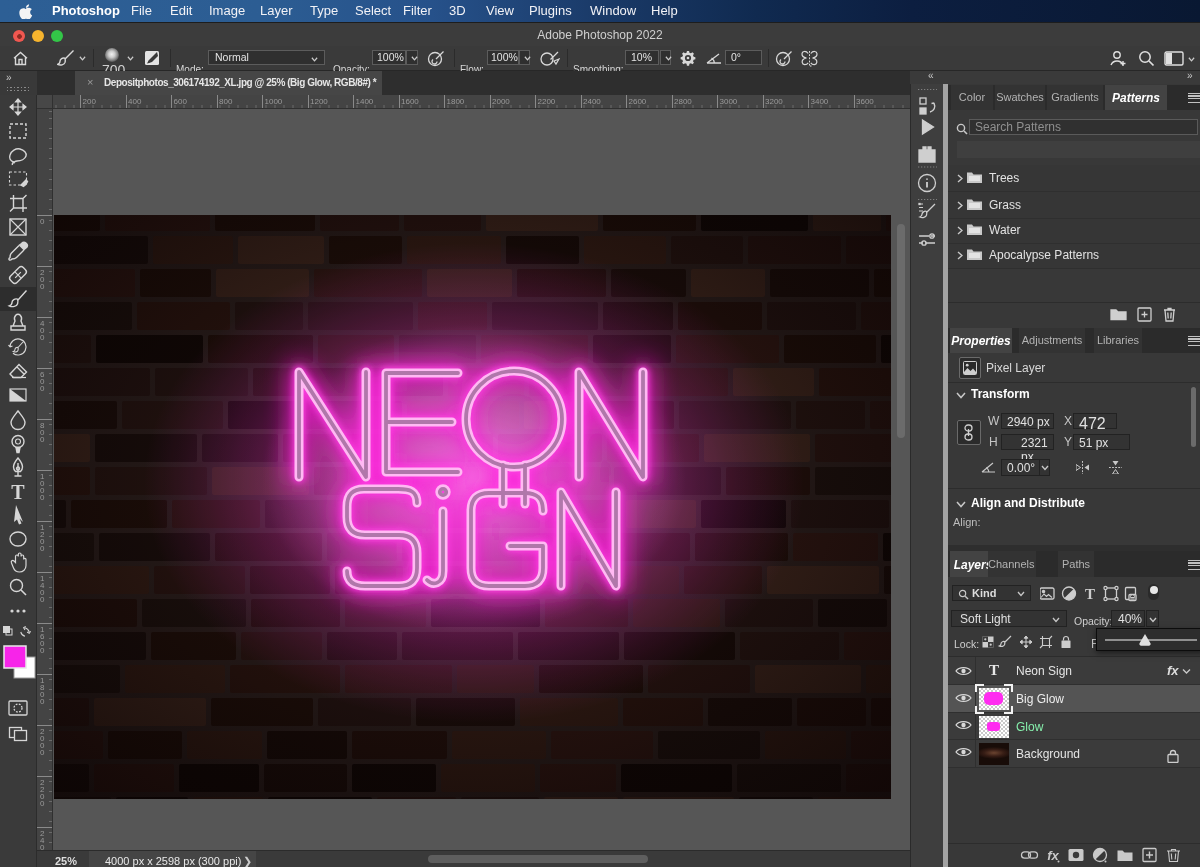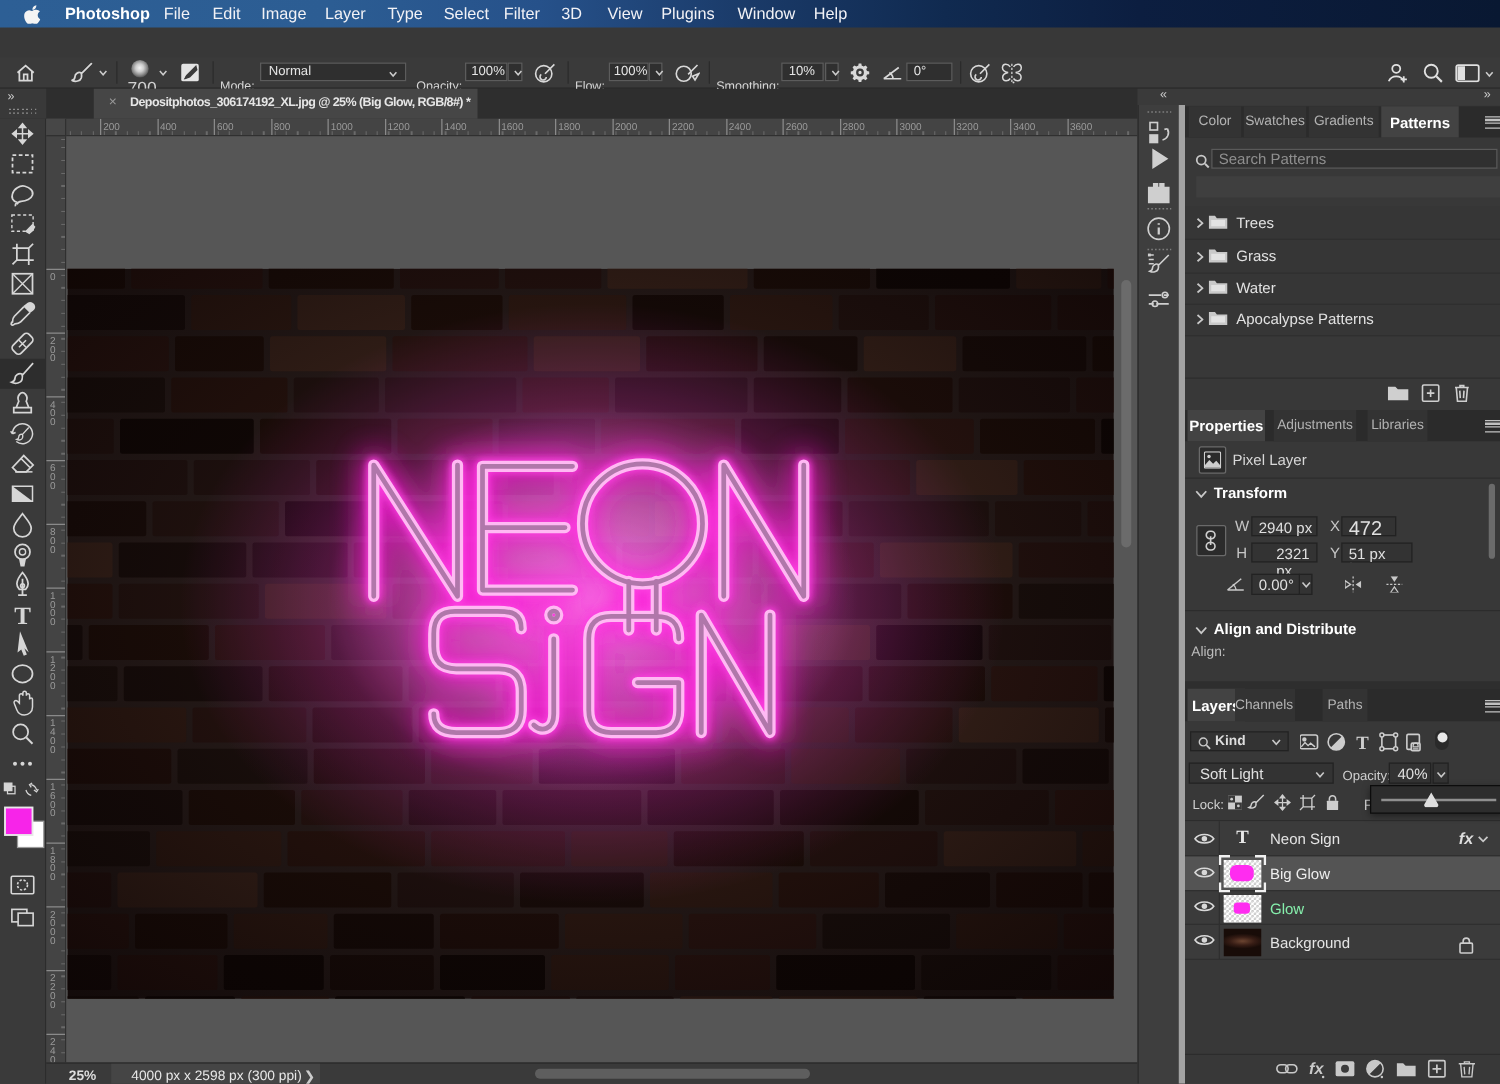--- a/index.html
+++ b/index.html
@@ -37,21 +37,21 @@
   #vscroll{left:897px;top:224px;width:8px;height:214px;background:#6b6b6b;border-radius:4px;}
   #statusbar{left:37px;top:850px;width:873px;height:17px;background:#3a3a3a;border-top:1px solid #2b2b2b;box-sizing:border-box;color:#dedede;font-size:11px;}
   #hscroll{position:absolute;left:391px;top:4px;width:220px;height:8px;background:#5e5e5e;border-radius:4px;}
   
   #dockhead{left:910px;top:71px;width:290px;height:13px;background:#3a3a3a;color:#c9c9c9;}
   #dock{left:910px;top:84px;width:33px;height:783px;background:#3e3e3e;border-left:1px solid #2a2a2a;box-sizing:border-box;}
   
   #panels{left:943px;top:84px;width:257px;height:783px;background:#383838;border-left:5px solid #a3a3a3;box-sizing:border-box;font-size:12px;color:#cfcfcf;}
   .ptabbar{position:absolute;left:0;width:257px;background:#2b2b2b;}
   .ptab{position:absolute;top:0;color:#b3b3b3;font-size:11px;background:#333333;overflow:hidden;}
-  .ptab.active{background:#434343;color:#ffffff;font-weight:bold;}
+  .ptab.active{background:#434343;color:#ffffff;font-weight:bold;font-style:italic;}
   .hamb{position:absolute;width:13px;height:8px;border-top:1.5px solid #c2c2c2;border-bottom:1.5px solid #c2c2c2;}
   .hamb:before{content:"";position:absolute;left:0;top:1.2px;width:13px;height:1.5px;background:#c2c2c2;}.hamb:after{content:"";position:absolute;left:0;top:3.8px;width:13px;height:1.5px;background:#c2c2c2;}
   .field{position:absolute;background:#333333;border:1px solid #222222;box-sizing:border-box;color:#e0e0e0;}
   .divline{position:absolute;left:0;width:257px;height:1px;background:#2c2c2c;}
 </style>
 </head>
 <body>
 <div id="stage">
 
   <div class="abs" id="menubar">
@@ -66,20 +66,27 @@
     <span style="left:310px">Type</span>
     <span style="left:355px">Select</span>
     <span style="left:403px">Filter</span>
     <span style="left:449px">3D</span>
     <span style="left:486px">View</span>
     <span style="left:529px">Plugins</span>
     <span style="left:590px">Window</span>
     <span style="left:651px">Help</span>
   </div>
 
+  <div class="abs" id="titlebar">
+    <div class="tl" style="left:13px;background:#f05750"></div>
+    <div class="tl" style="left:14.5px;top:8.5px;width:9px;height:9px;background:radial-gradient(circle at 50% 50%, #8c2b22 0 2.2px, #f05750 2.3px)"></div>
+    <div class="tl" style="left:32px;background:#f6b42e"></div>
+    <div class="tl" style="left:51px;background:#33c648"></div>
+    <div id="titletext">Adobe Photoshop 2022</div>
+  </div>
 
   <div class="abs" id="optionsbar">
     <svg class="abs" style="left:12px;top:4px" width="17" height="17" viewBox="0 0 17 17">
         <path d="M2 8.2 L8.5 2.5 L15 8.2 M3.5 7.2 V14.5 H13.5 V7.2 M7 14.5 V9.5 H10 V14.5" fill="none" stroke="#d8d8d8" stroke-width="1.4"></path>
       </svg>
     <svg class="abs" style="left:57px;top:4px" width="18" height="17" viewBox="0 0 18 17">
         <path d="M16.5 .5 L8.3 8.7 M7.8 8.2 c-2.2 -.9 -4.8 1 -4.8 3 c0 1.6 -.9 2.6 -2.4 3.1 c2.8 1.5 6.7 .5 7.4 -1.9 c.4 -1.5 .4 -2.9 -.2 -4.2z" fill="none" stroke="#d8d8d8" stroke-width="1.4"></path>
       </svg>
     <svg class="chev" style="left:79px;top:9px" width="8" height="6" viewBox="0 0 8 6">
         <path d="M1 1 L4 4.5 L7 1" fill="none" stroke="#cccccc" stroke-width="1.4"></path>

